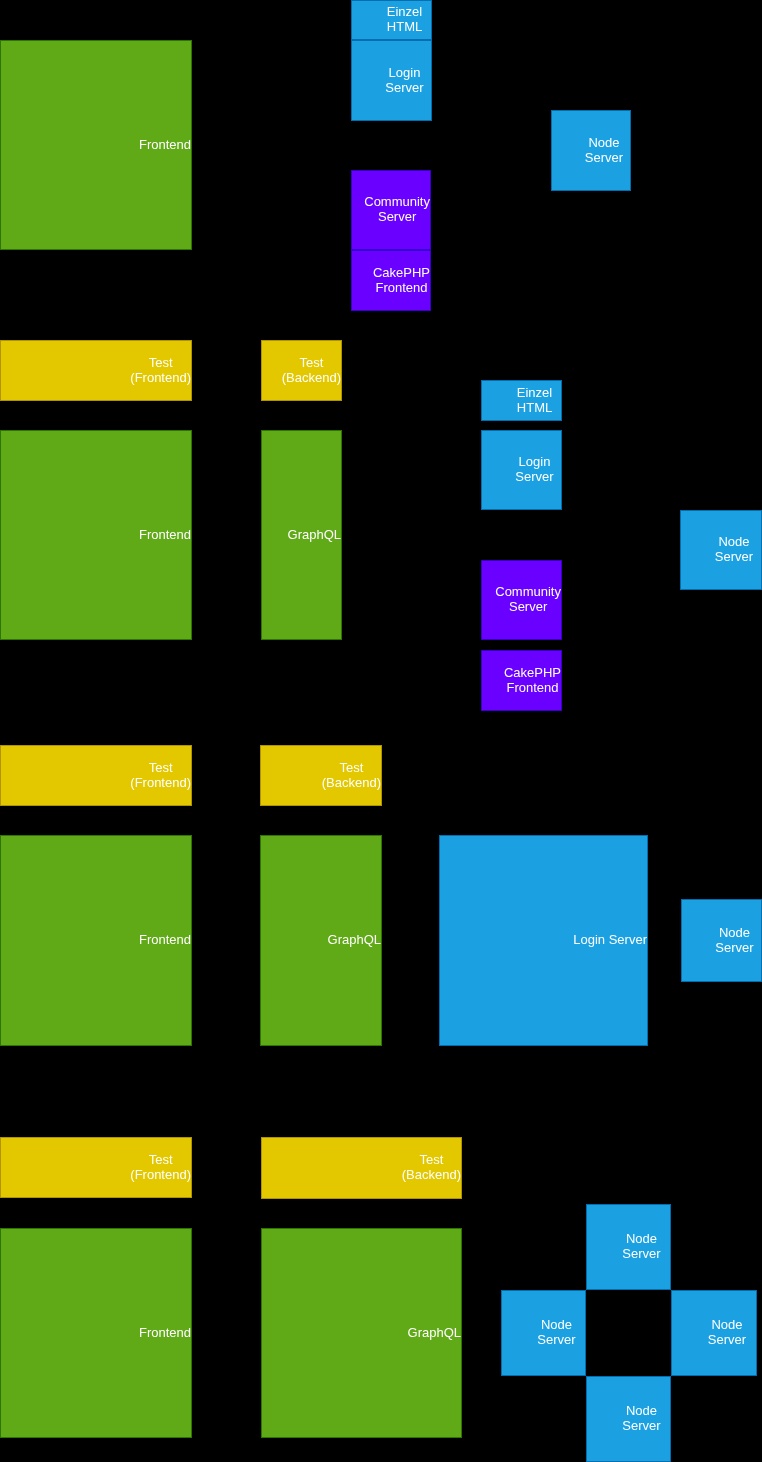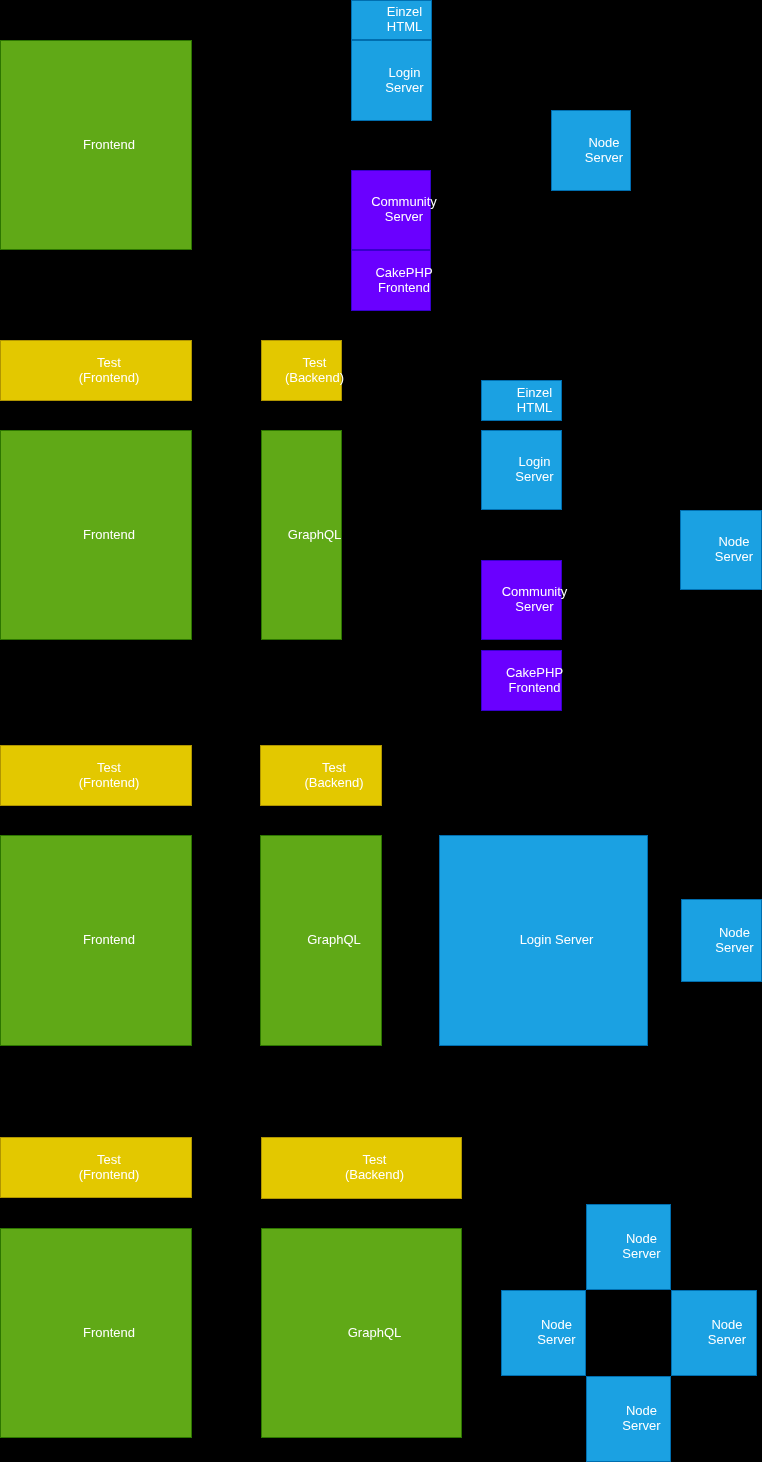--- a/index.html
+++ b/index.html
@@ -11,21 +11,21 @@
     position: relative;
     overflow: hidden;
     font-family: "Liberation Sans", sans-serif;
   }
   .node {
     position: absolute;
     box-sizing: border-box;
     border: 1px solid transparent;
     display: flex;
     align-items: center;
-    justify-content: center;
+    justify-content: flex-end;
     text-align: center;
     padding-left: 26px;
   }
   .node-label {
     color: #ffffff;
     font-size: 13px;
     line-height: 1.15;
     white-space: pre-line;
     pointer-events: none;
   }

